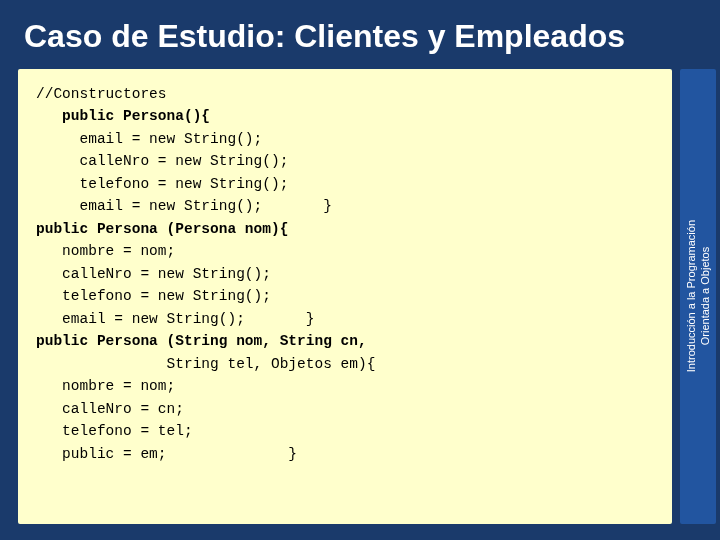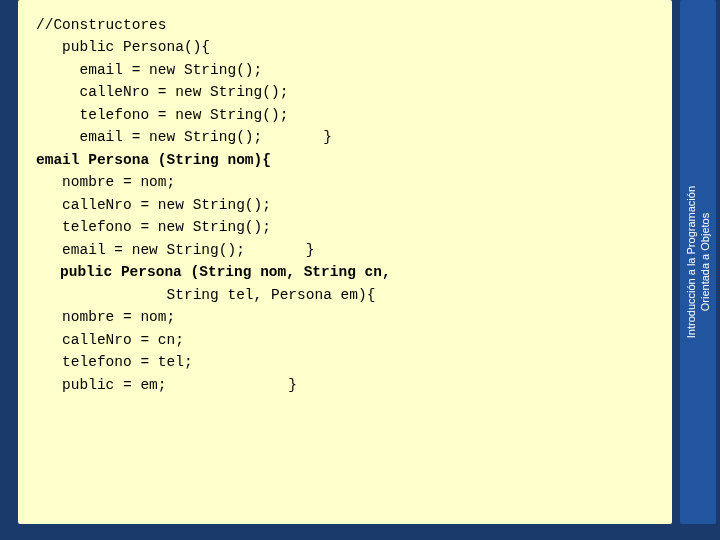--- a/index.html
+++ b/index.html
@@ -81,35 +81,38 @@
       text-align: center;
       line-height: 1.3;
       white-space: pre-wrap;
       word-break: keep-all;
     }
   </style>
 </head>
 <body>
 
 <div class="slide">
+  <div class="title-bar">
+    <span class="title-text">Caso de Estudio: Clientes y Empleados</span>
+  </div>
   <div class="main-content">
     <div class="code-area">
       <div class="code-text" id="code-container"><span>//Constructores</span>
-<span style="font-weight: normal;">   public Persona(){</span>
+<span style="font-weight: bold;">   public Persona(){</span>
 <span>     email = new String();</span>
 <span>     calleNro = new String();</span>
 <span>     telefono = new String();</span>
 <span>     email = new String();       }</span>
-<span style="font-weight: bold;">email Persona (String nom){</span>
+<span style="font-weight: bold;">public Persona (Persona nom){</span>
 <span>   nombre = nom;</span>
 <span>   calleNro = new String();</span>
 <span>   telefono = new String();</span>
 <span>   email = new String();       }</span>
-<span style="font-weight: bold; margin-left: 24px;">public Persona (String nom, String cn,</span>
-<span>               String tel, Persona em){</span>
+<span style="font-weight: bold;">public Persona (String nom, String cn,</span>
+<span>               String tel, Objetos em){</span>
 <span>   nombre = nom;</span>
 <span>   calleNro = cn;</span>
 <span>   telefono = tel;</span>
 <span>   public = em;              }</span>
 </div>
     </div>
     <div class="sidebar">
       <span class="sidebar-text">Introducción a la Programación
 Orientada a Objetos</span>
     </div>

